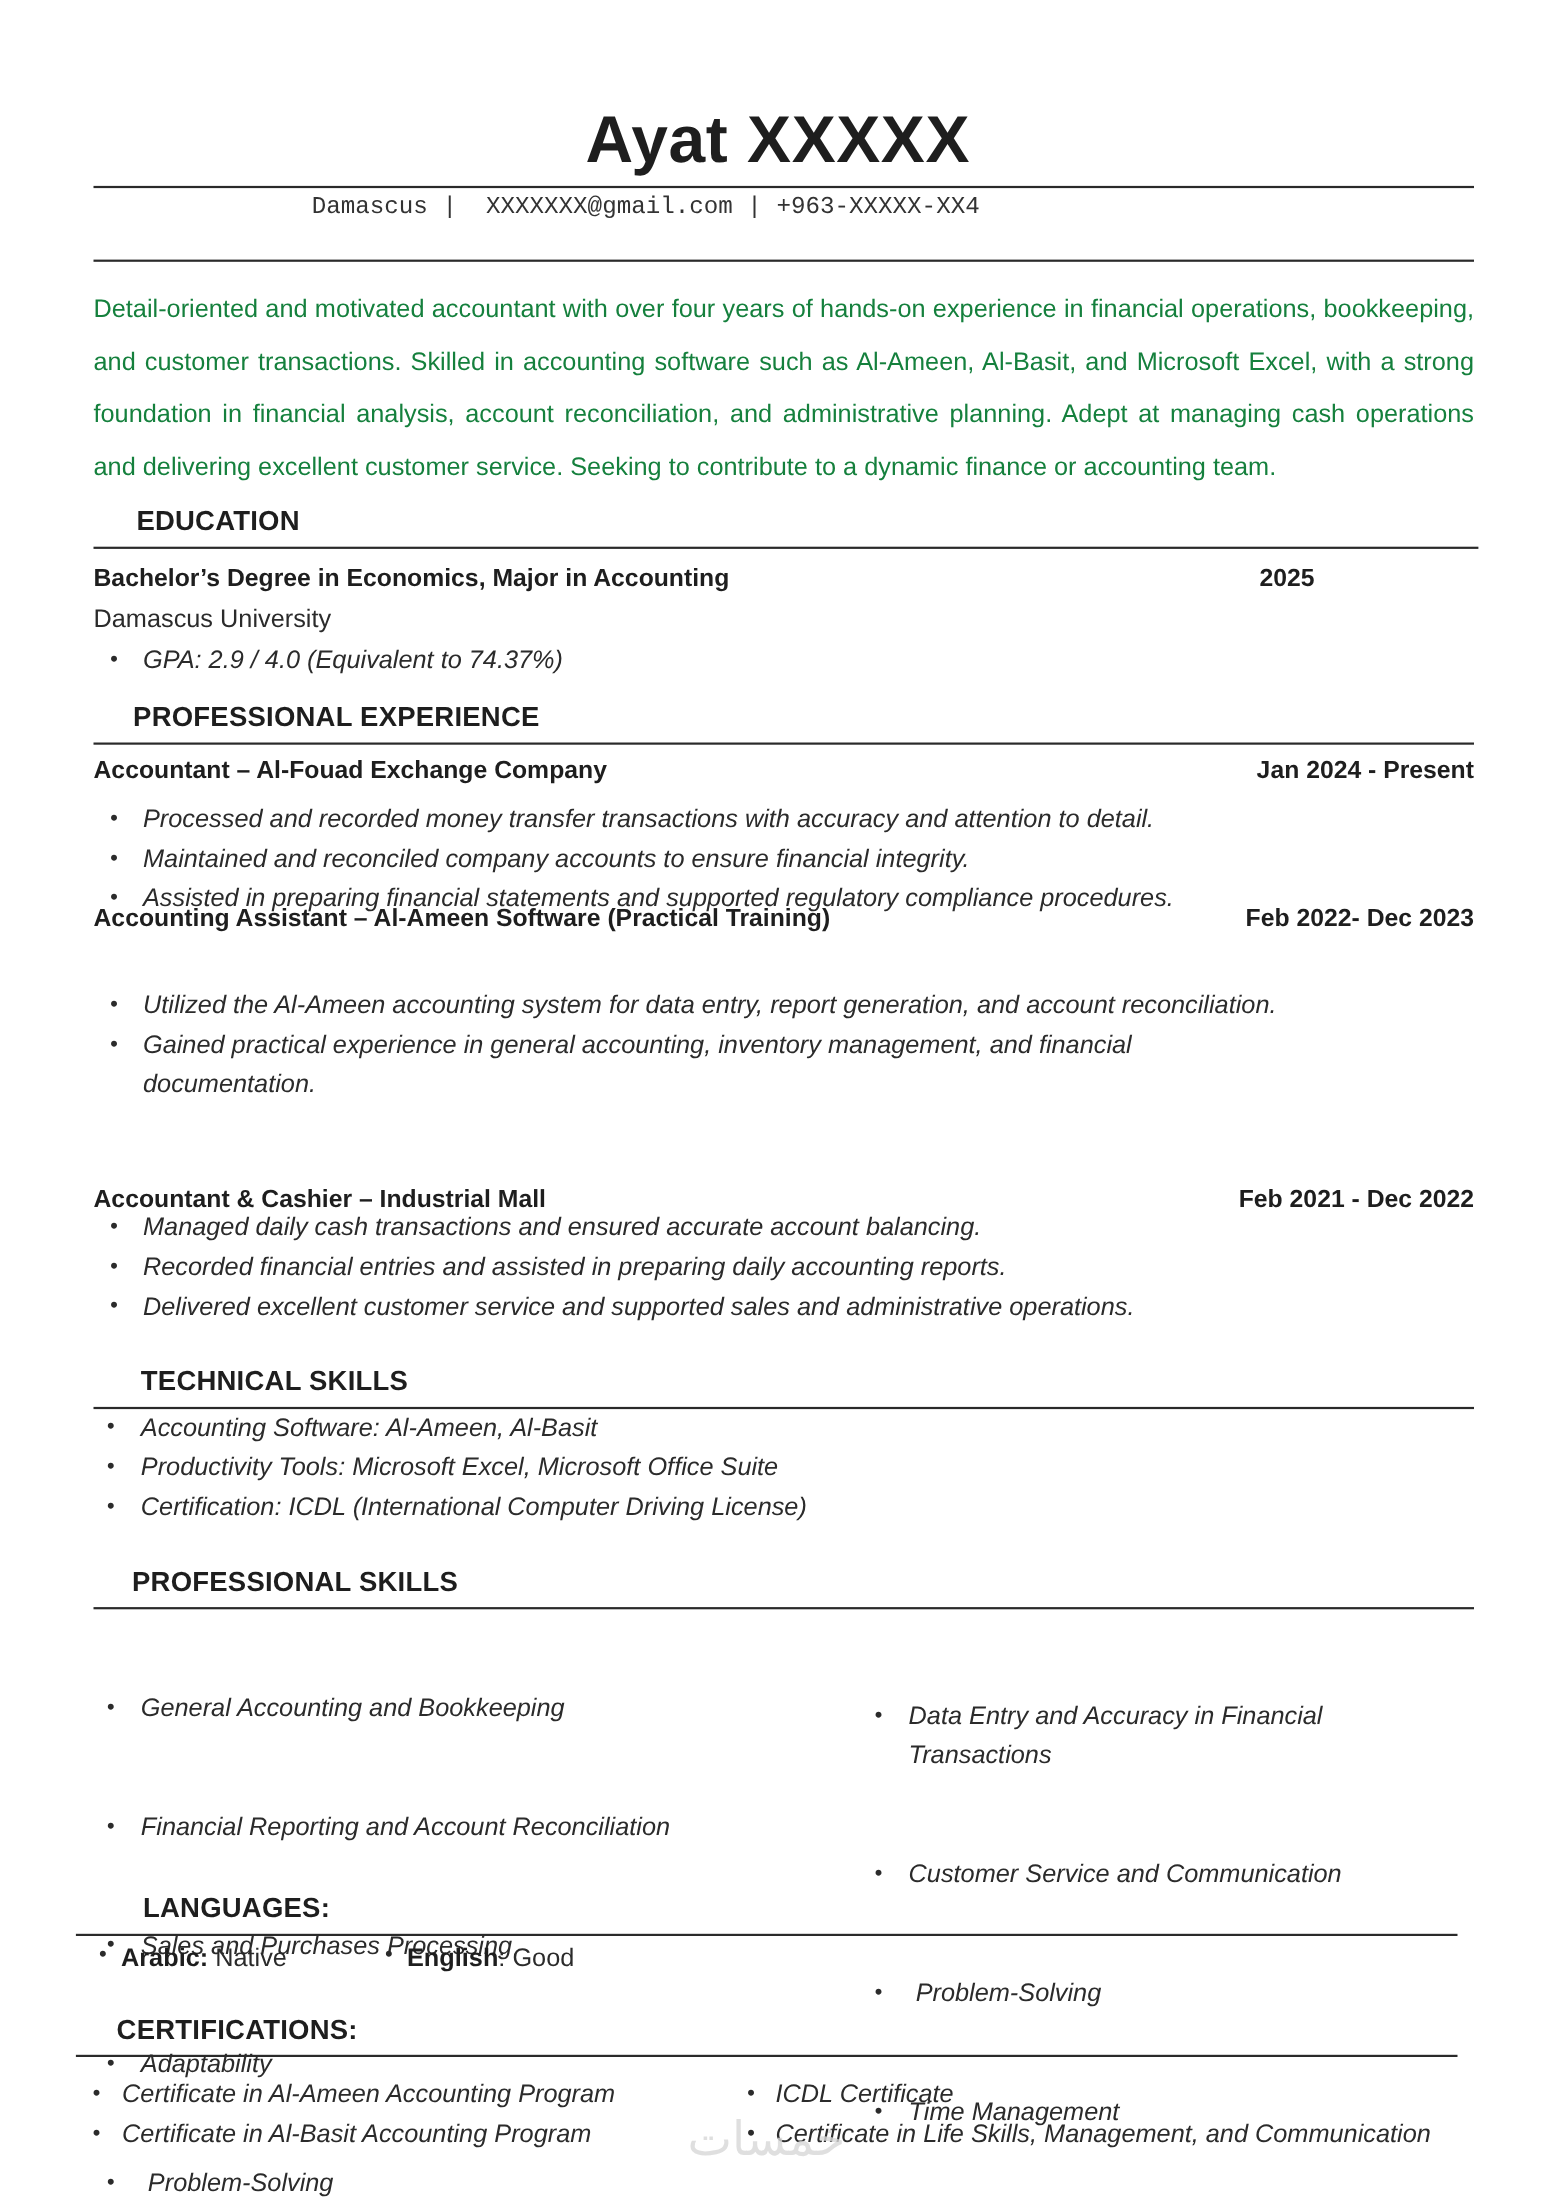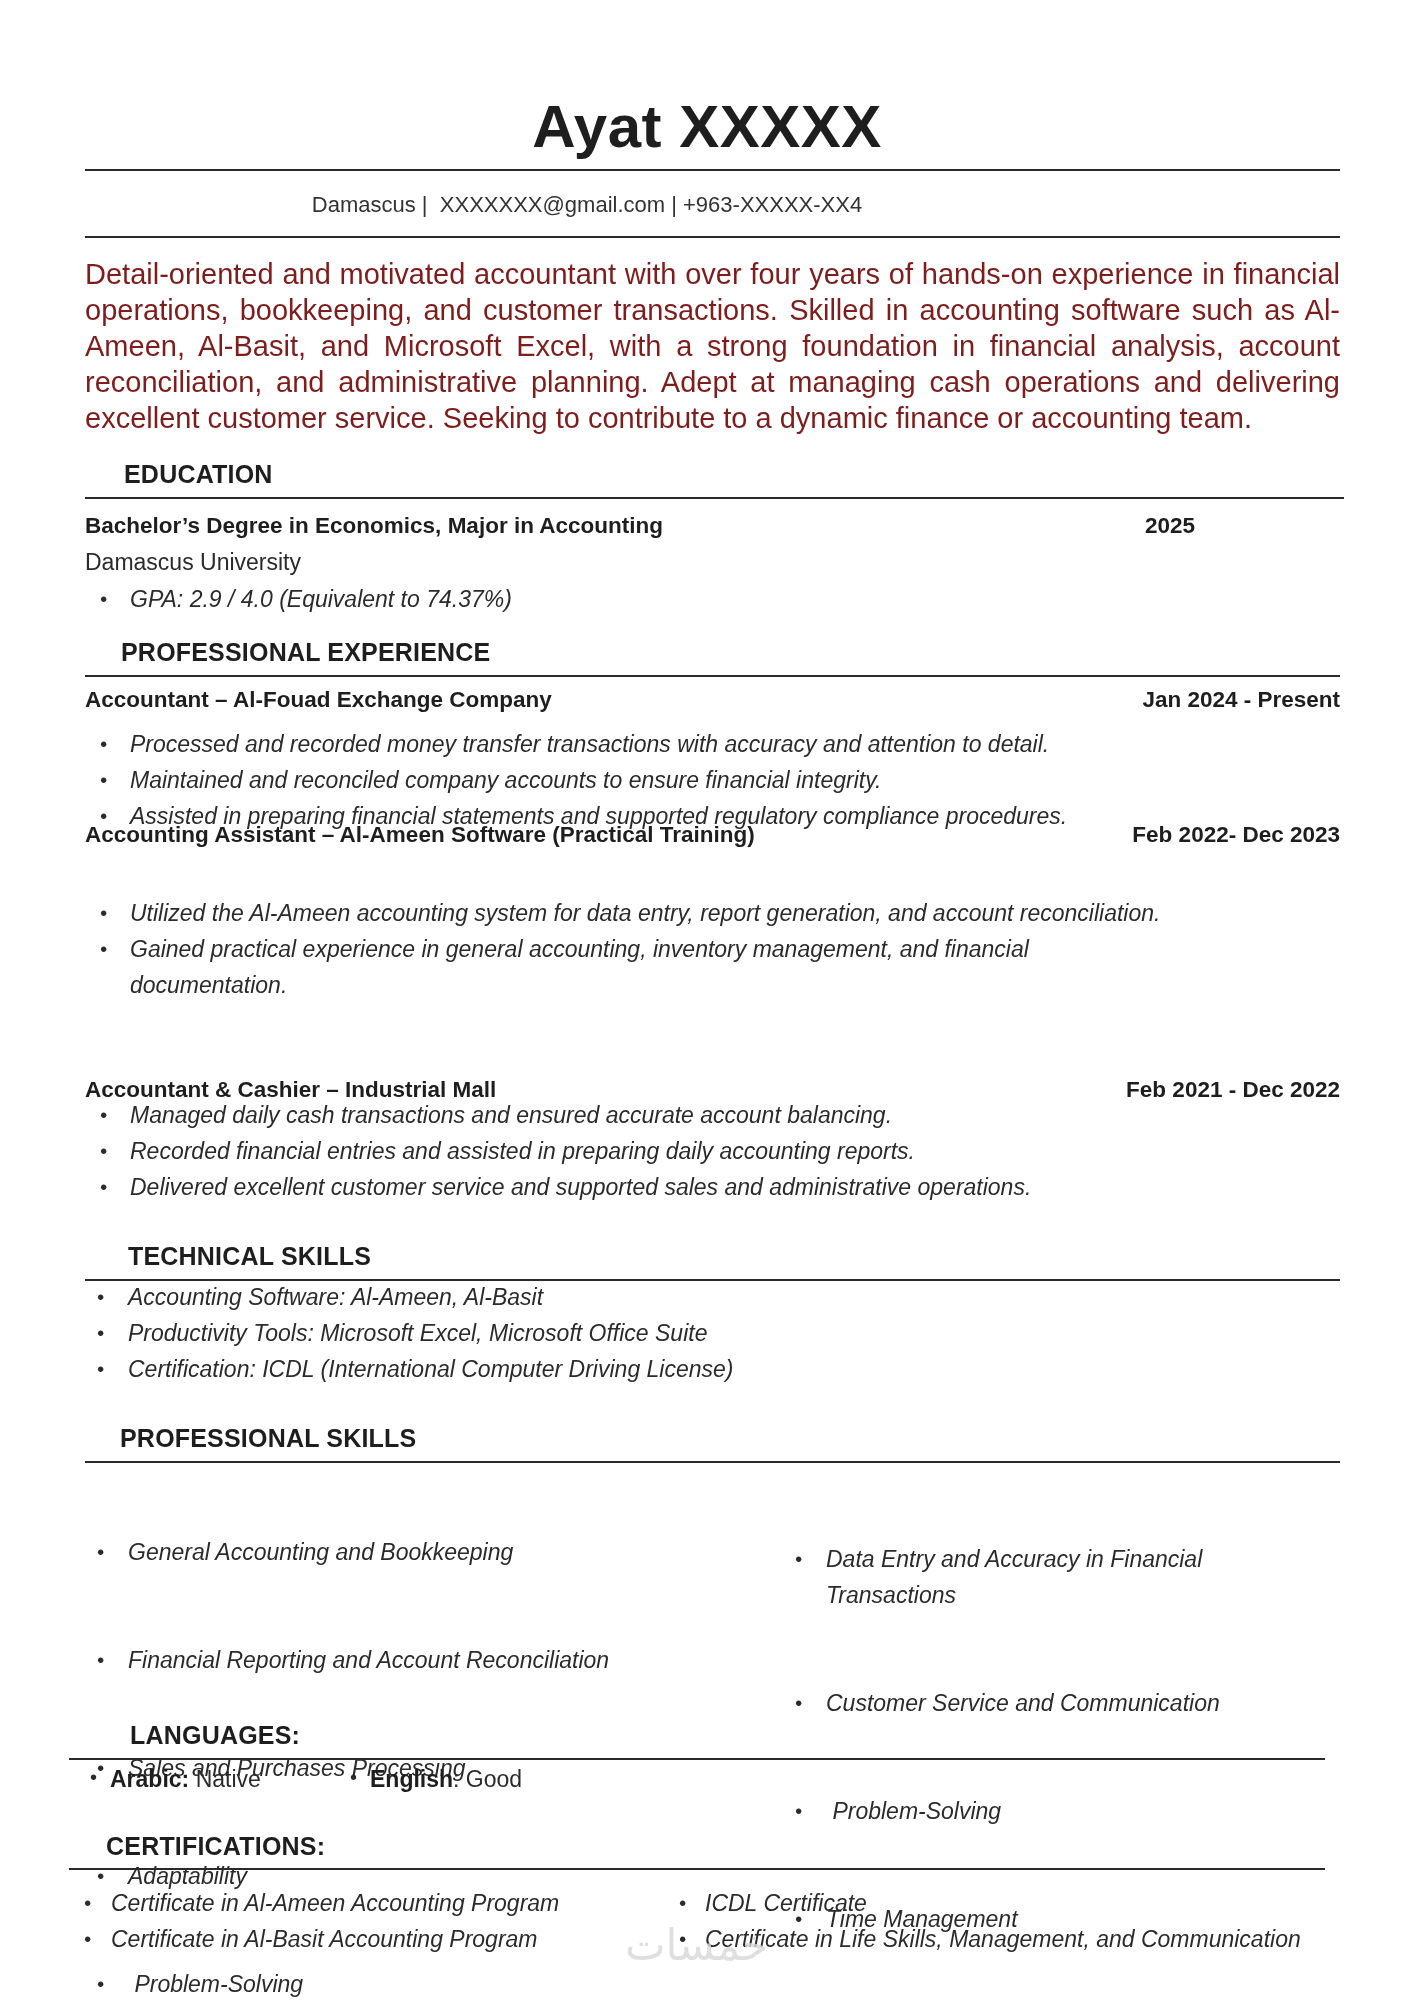--- a/index.html
+++ b/index.html
@@ -1,22 +1,22 @@
 <!DOCTYPE html>
 <html><head>
 <meta charset="utf-8">
 <style>
   * { margin: 0; padding: 0; box-sizing: border-box; }
   html, body { width: 1414px; height: 2000px; background: #ffffff; overflow: hidden; }
   body { position: relative; font-family: "Liberation Sans", "DejaVu Sans", sans-serif; color: #262626; }
   .abs { position: absolute; }
   .name { left: 0; width: 1414px; top: 92px; text-align: center; font-size: 60px; font-weight: bold; color: #1e1e1e; letter-spacing: 0.5px; }
   .rule { position: absolute; height: 2px; background: #2a2a2a; }
-  .contact { left: 0; width: 1174px; top: 192px; text-align: center; font-size: 22px; color: #333; white-space: pre; }
-  .summary { left: 85px; width: 1255px; top: 256px; font-size: 29px; line-height: 36px; text-align: justify; color: #7f1d1d; }
+  .contact { left: 0; width: 1174px; top: 176px; text-align: center; font-size: 22px; color: #333; white-space: pre; font-family: Liberation Mono, monospace; }
+  .summary { left: 85px; width: 1255px; top: 256px; font-size: 23px; line-height: 48px; text-align: justify; color: #15803d; }
   .sec-title { font-size: 25px; font-weight: bold; color: #1e1e1e; letter-spacing: 0.2px; }
   .row { position: absolute; left: 85px; width: 1255px; display: flex; justify-content: space-between; font-size: 22.5px; }
   .row .t { font-weight: bold; color: #1e1e1e; }
   .row .d { font-weight: bold; color: #1e1e1e; }
   .plain { font-size: 23px; color: #2b2b2b; }
   ul.blist { position: absolute; list-style: none; font-size: 23px; color: #2b2b2b; line-height: 36px; }
   ul.blist li { position: relative; padding-left: 45px; font-style: italic; }
   ul.blist li::before { content: "\2022"; position: absolute; left: 15px; top: 0; font-size: 20px; }
   ul.blist.tight li { padding-left: 43px; }
   ul.blist.tight li::before { left: 12px; }

